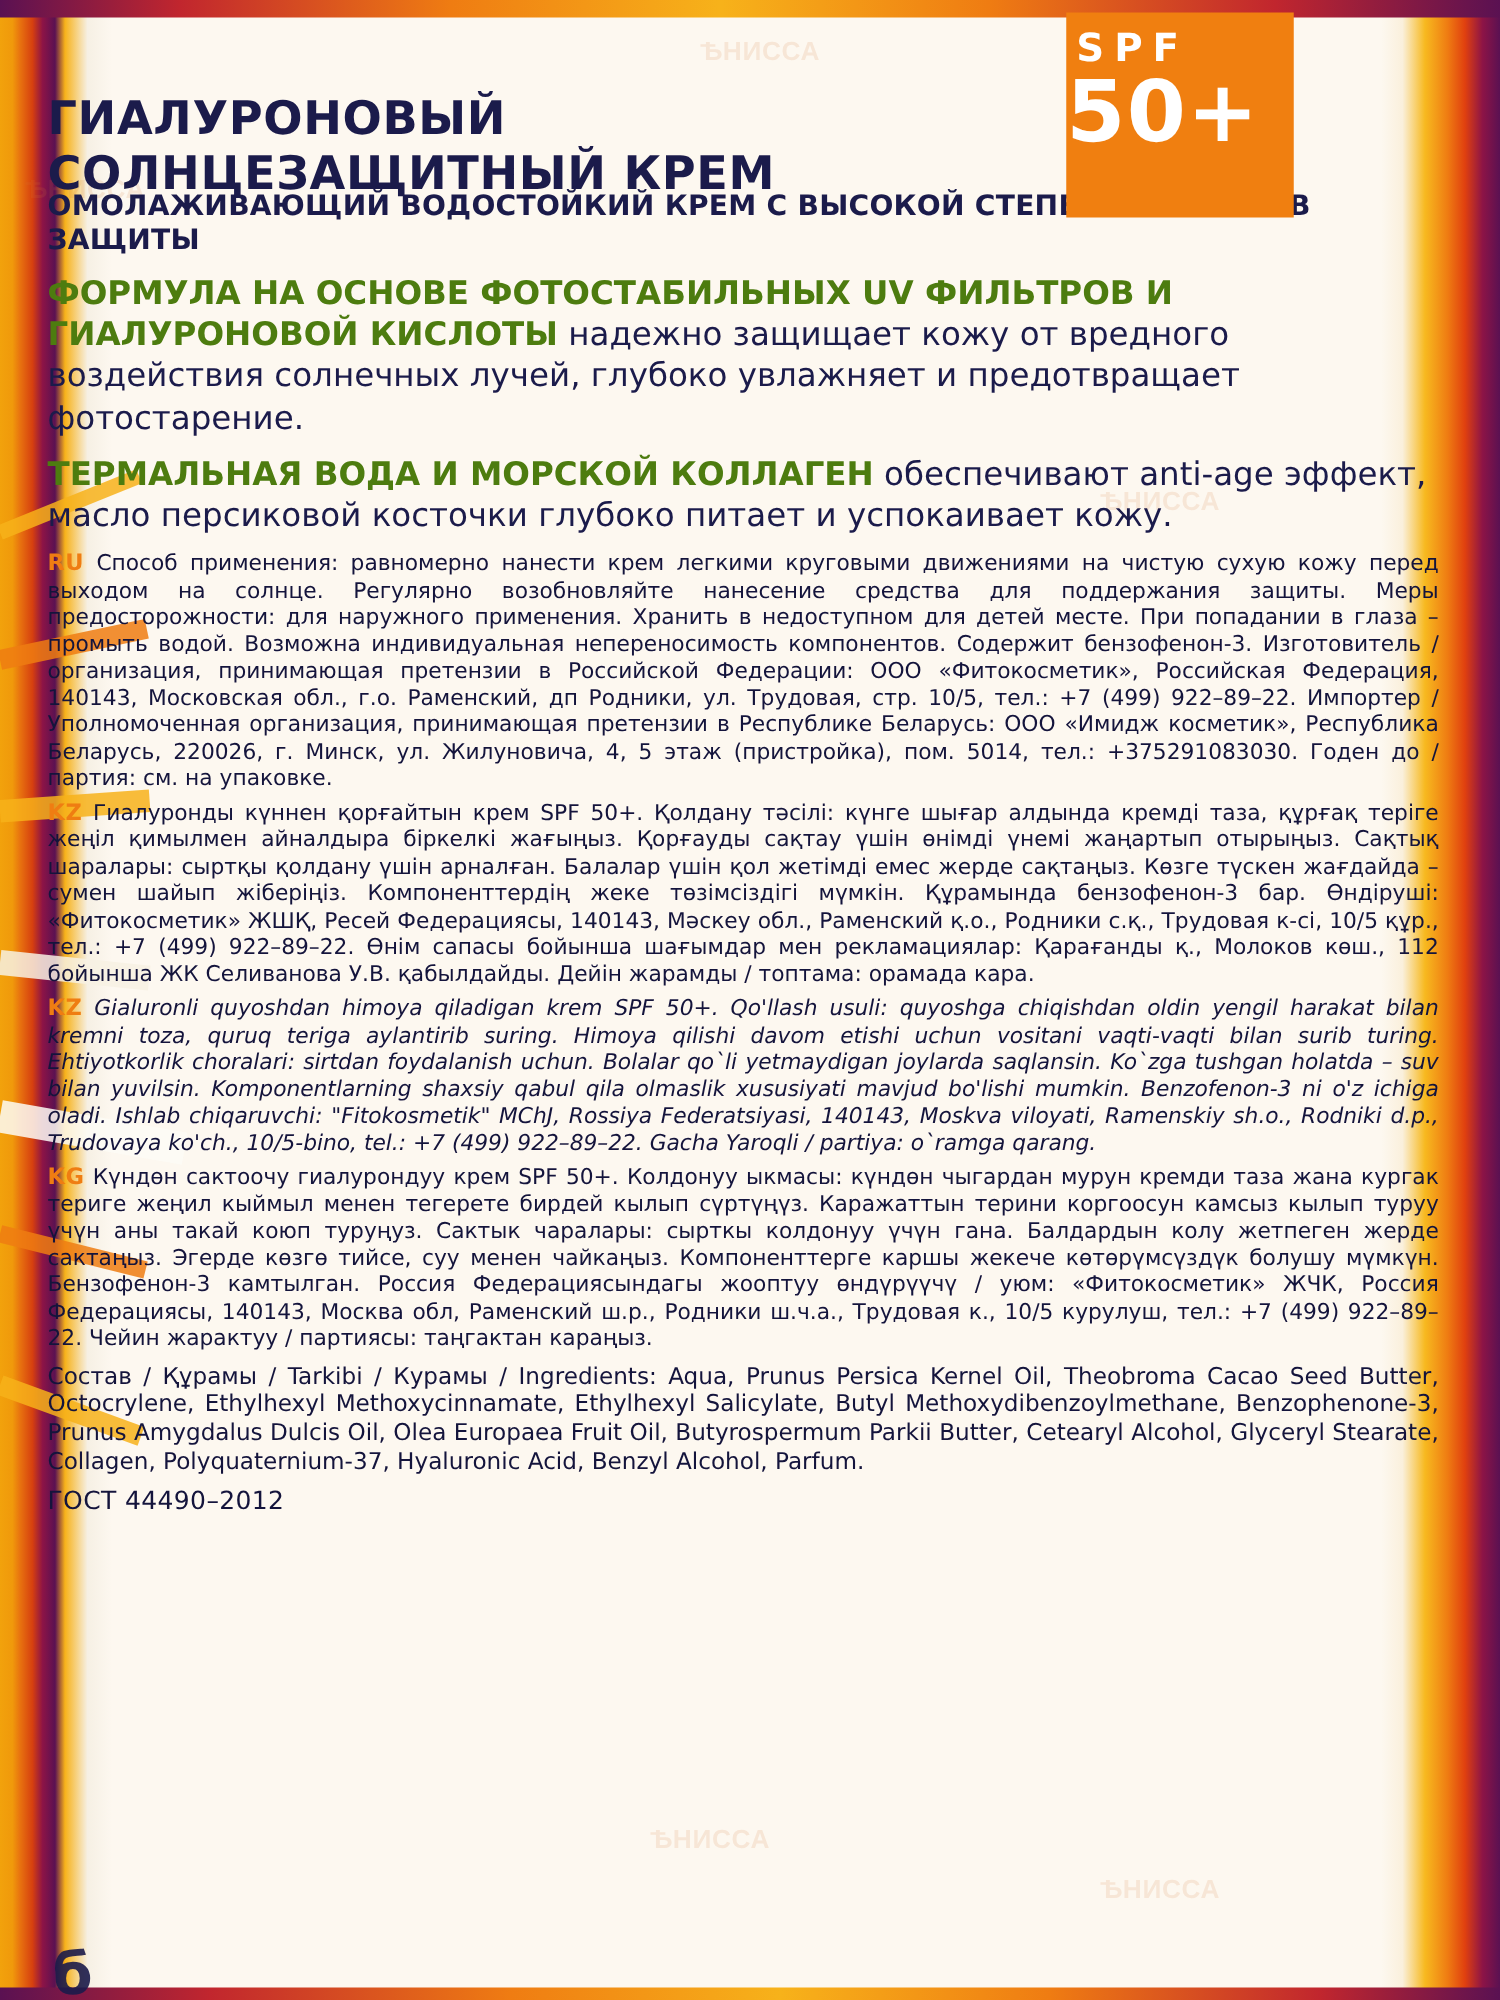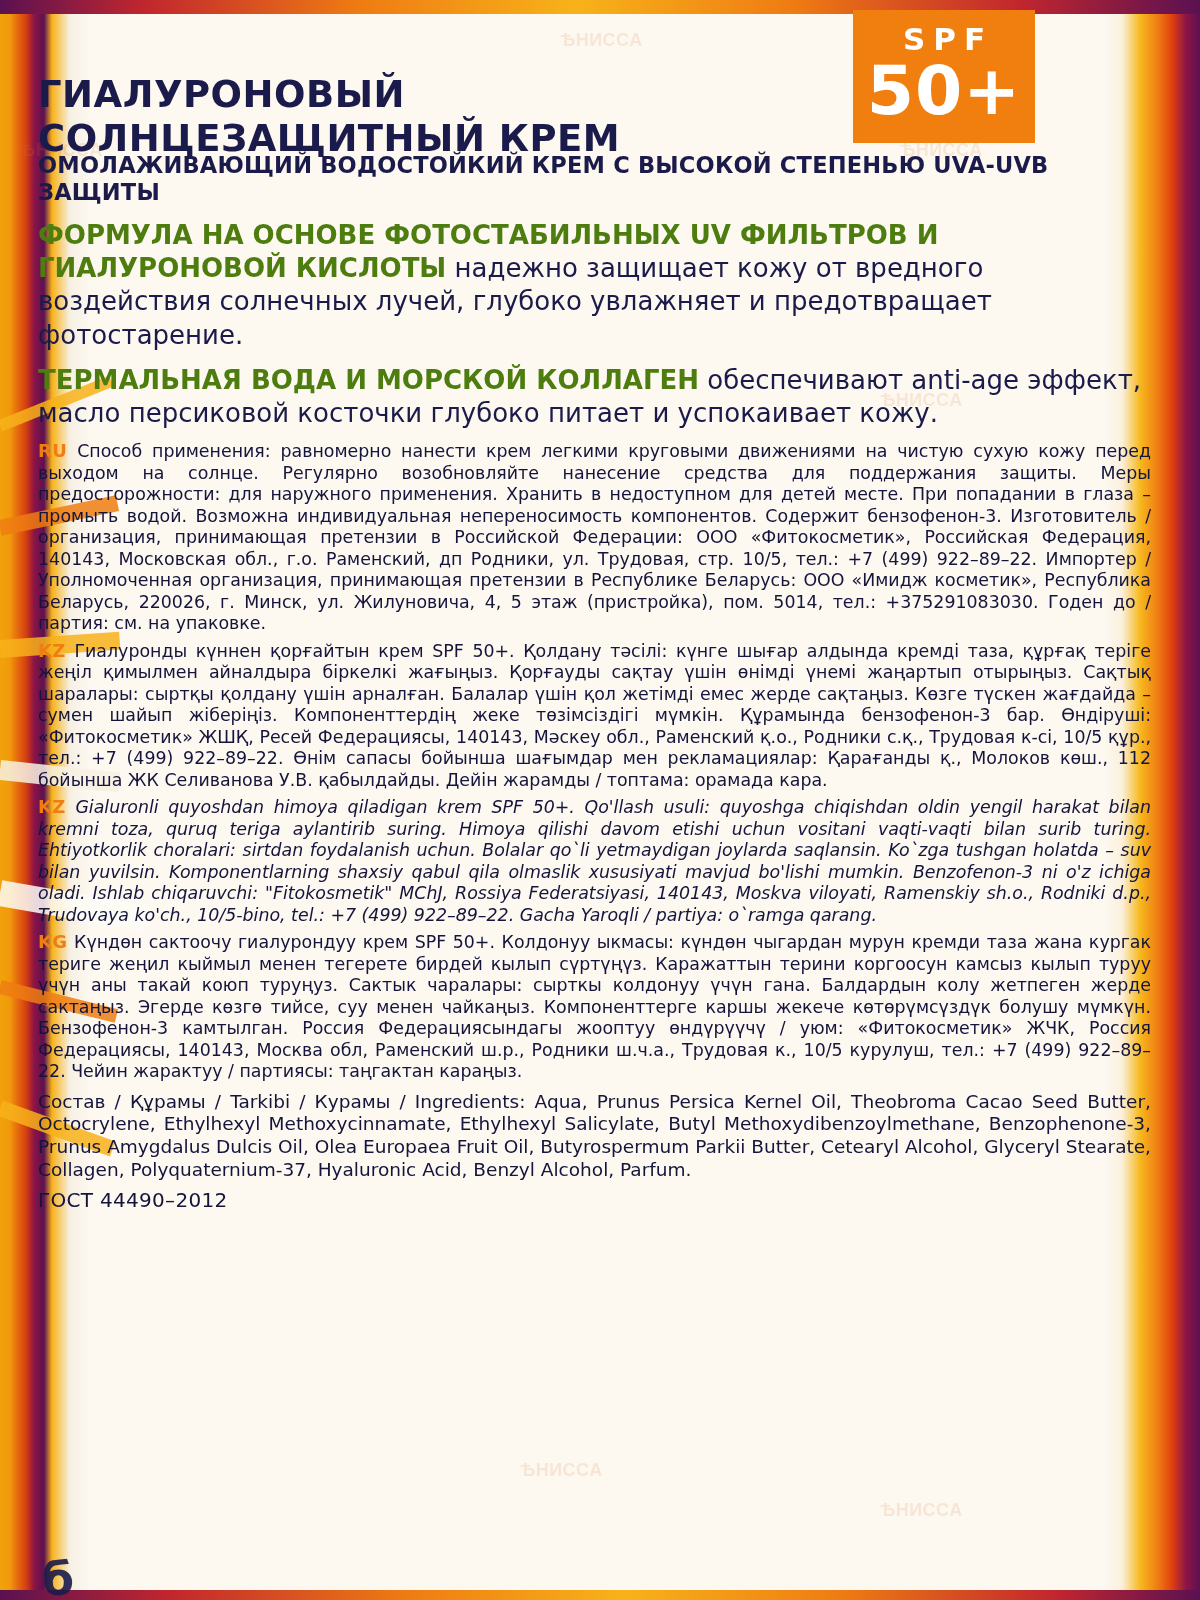--- a/index.html
+++ b/index.html
@@ -45,21 +45,21 @@
   .ray {
     position: absolute;
     left: 0;
     width: 120px;
     transform-origin: 0 50%;
     opacity: 0.85;
   }
   .wm {
     position: absolute;
     color: rgba(210, 120, 60, 0.14);
-    font-size: 18px;
+    font-size: 21px;
     font-weight: bold;
     letter-spacing: 0.5px;
     white-space: nowrap;
     pointer-events: none;
     user-select: none;
   }
   .wm .wm-mark { letter-spacing: 0; }
 
   
   #sheet {
@@ -86,24 +86,23 @@
     color: #1b1b4b;
     max-width: 790px;
     text-transform: uppercase;
     margin-top: 47px;
   }
   #spf-badge {
     position: absolute;
     right: 130px;
     top: 10px;
     width: 182px;
-    height: 133px;
+    height: 164px;
     background: #f07f10;
     color: #ffffff;
-    text-align: center;
     box-sizing: border-box;
     padding-top: 14px;
   }
   #spf-label {
     font-family: "DejaVu Sans", sans-serif;
     font-size: 31px;
     font-weight: bold;
     letter-spacing: 8px;
     margin-left: 8px;
     line-height: 1;

